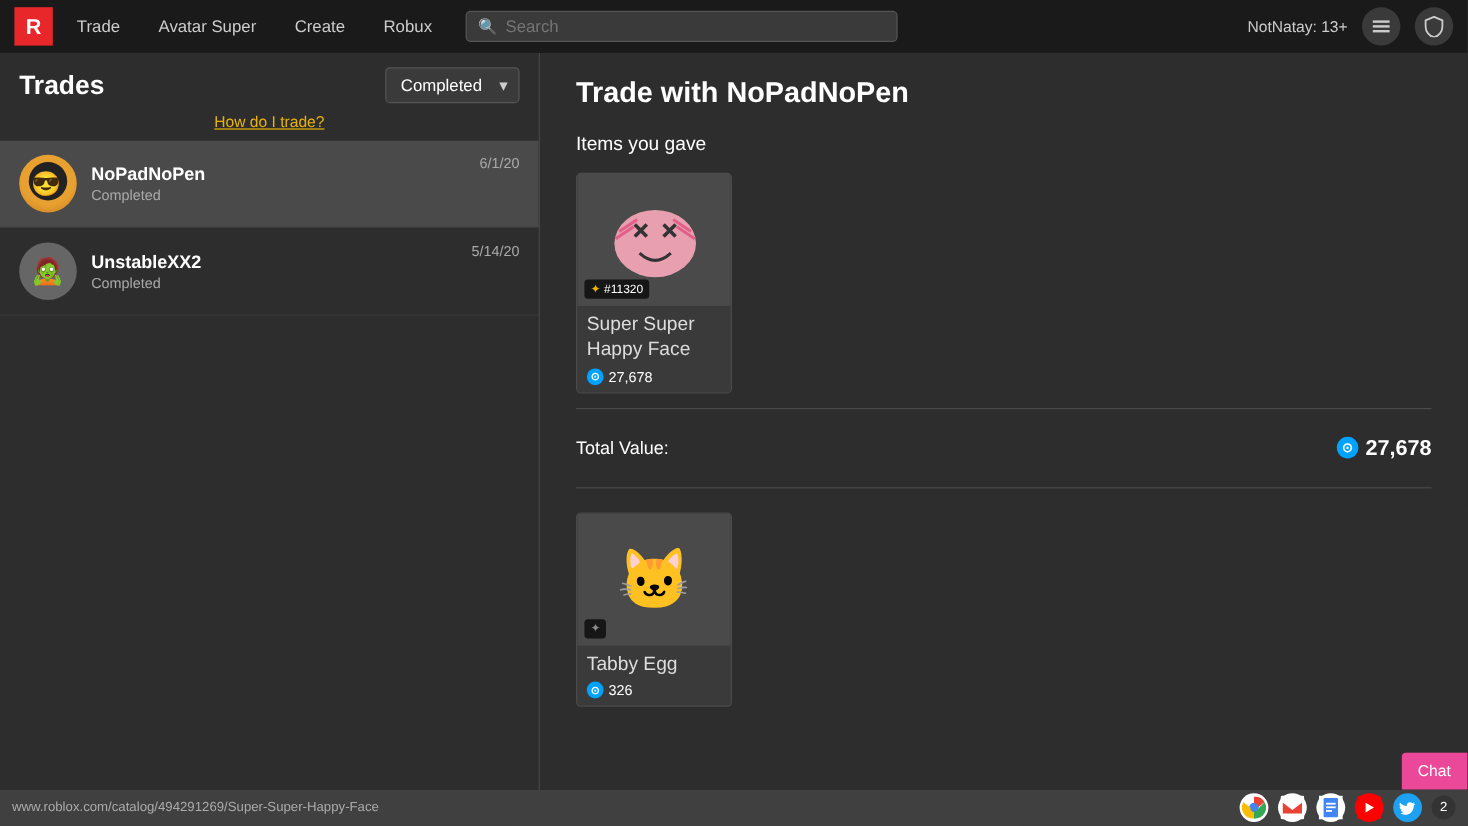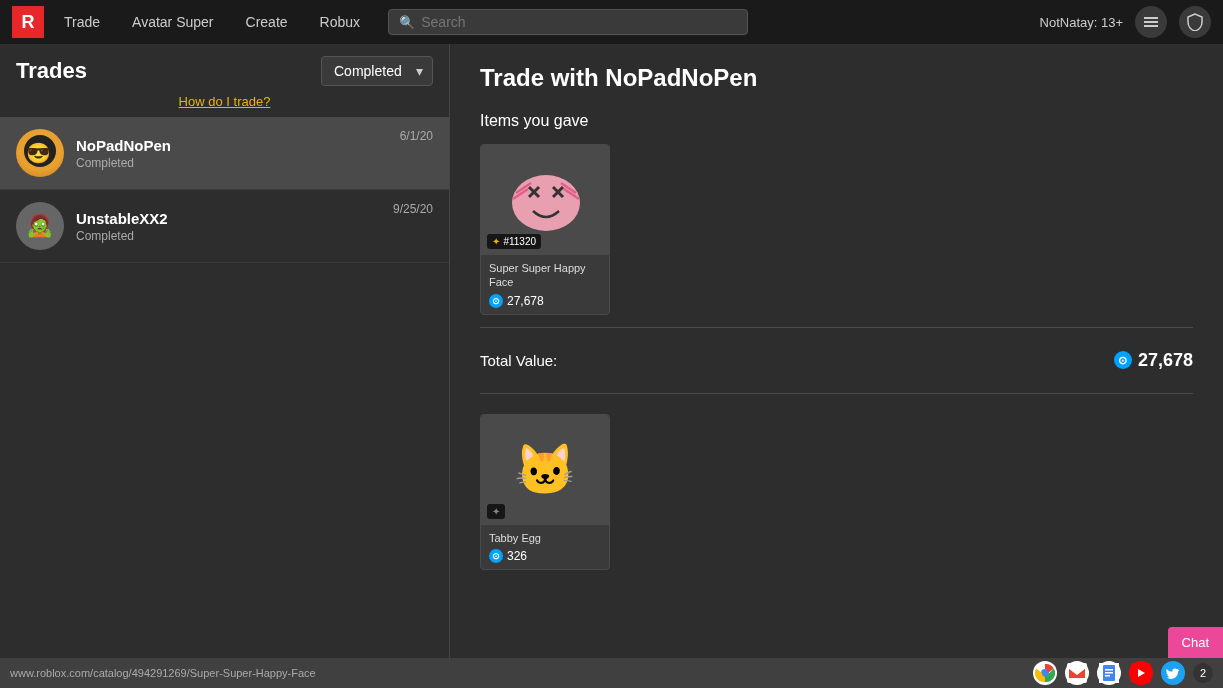--- a/index.html
+++ b/index.html
@@ -285,21 +285,21 @@
       color: #888;
       font-size: 10px;
     }
     .star-icon-limited {
       color: #f0b000;
     }
     .item-info {
       padding: 6px 8px;
     }
     .item-name {
-      font-size: 11px;
+      font-size: 16px;
       color: #ddd;
       margin-bottom: 4px;
       line-height: 1.3;
     }
     .item-value {
       font-size: 12px;
       color: #fff;
       display: flex;
       align-items: center;
       gap: 4px;
@@ -482,21 +482,21 @@
         </div>
         <div class="trade-date">6/1/20</div>
       </div>
 
       <div class="trade-item">
         <div class="trade-avatar avatar-unstable"></div>
         <div class="trade-info">
           <div class="trade-username">UnstableXX2</div>
           <div class="trade-status">Completed</div>
         </div>
-        <div class="trade-date">9/25/20</div>
+        <div class="trade-date">5/14/20</div>
       </div>
     </div>
   </div>
 
   <div class="right-panel">
     <h2 class="trade-title">Trade with NoPadNoPen</h2>
 
     <div class="section-title">Items you gave</div>
     <div class="items-grid">
 

